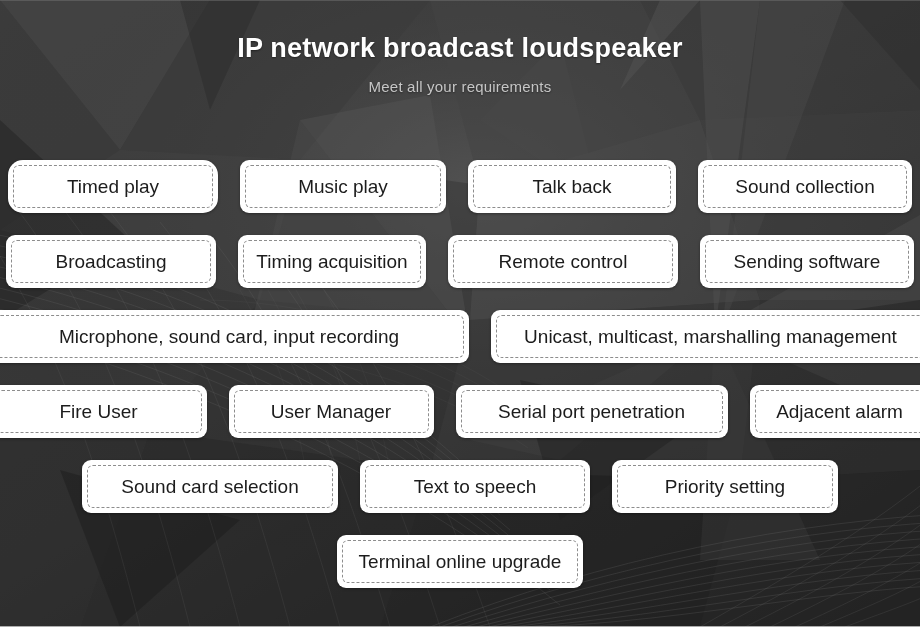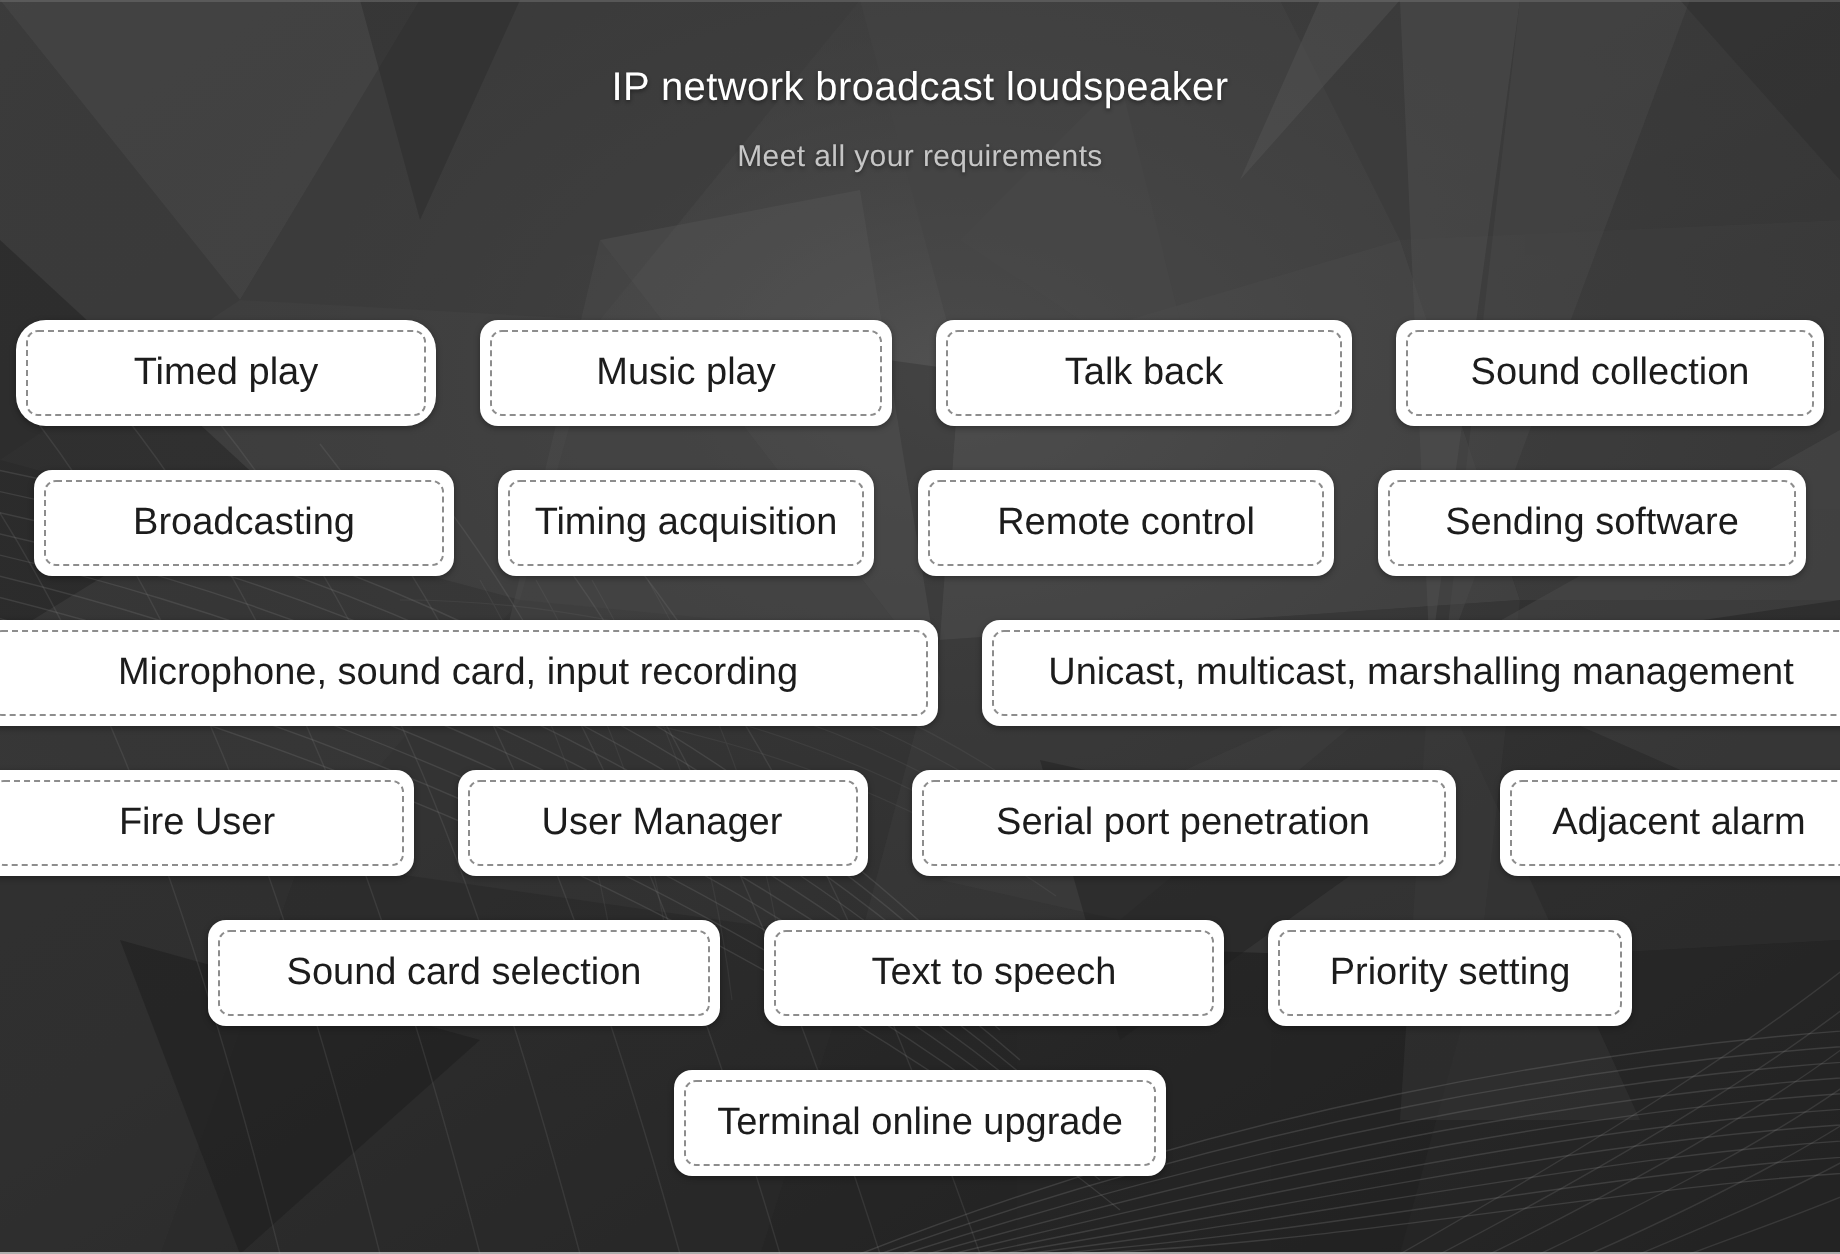--- a/index.html
+++ b/index.html
@@ -16,22 +16,22 @@
   .bg { position:absolute; inset:0; }
   .bg svg { display:block; width:920px; height:627px; }
 
   
   .header {
     position:absolute; left:0; right:0; top:32px;
     text-align:center; z-index:5;
   }
   .title {
     color:#ffffff;
-    font-size:20px;
-    font-weight:400;
+    font-size:27px;
+    font-weight:700;
     letter-spacing:.2px;
     line-height:1.2;
     text-shadow:0 1px 2px rgba(0,0,0,.45);
   }
   .subtitle {
     margin-top:14px;
     color:#c6c6c6;
     font-size:15px;
     font-weight:400;
     letter-spacing:.2px;
@@ -240,21 +240,21 @@
         <div class="pill" style="width: 210px;">
           <div class="pill-inner">
             <span class="pill-label">Broadcasting</span>
           </div>
         </div>
         <div class="pill" style="width: 188px;">
           <div class="pill-inner">
             <span class="pill-label">Timing acquisition</span>
           </div>
         </div>
-        <div class="pill" style="width: 208px;">
+        <div class="pill" style="width: 230px;">
           <div class="pill-inner">
             <span class="pill-label">Remote control</span>
           </div>
         </div>
         <div class="pill" style="width: 214px;">
           <div class="pill-inner">
             <span class="pill-label">Sending software</span>
           </div>
         </div>
       </div>
@@ -296,21 +296,21 @@
         <div class="pill" style="width: 256px;">
           <div class="pill-inner">
             <span class="pill-label">Sound card selection</span>
           </div>
         </div>
         <div class="pill" style="width: 230px;">
           <div class="pill-inner">
             <span class="pill-label">Text to speech</span>
           </div>
         </div>
-        <div class="pill" style="width: 182px;">
+        <div class="pill" style="width: 226px;">
           <div class="pill-inner">
             <span class="pill-label">Priority setting</span>
           </div>
         </div>
       </div>
       <div class="row">
         <div class="pill" style="width: 246px;">
           <div class="pill-inner">
             <span class="pill-label">Terminal online upgrade</span>
           </div>

